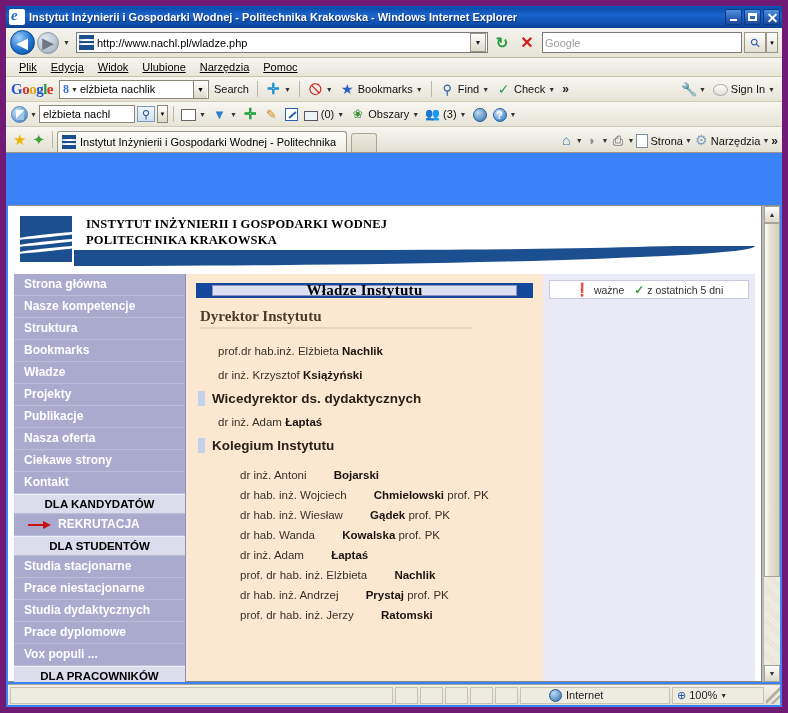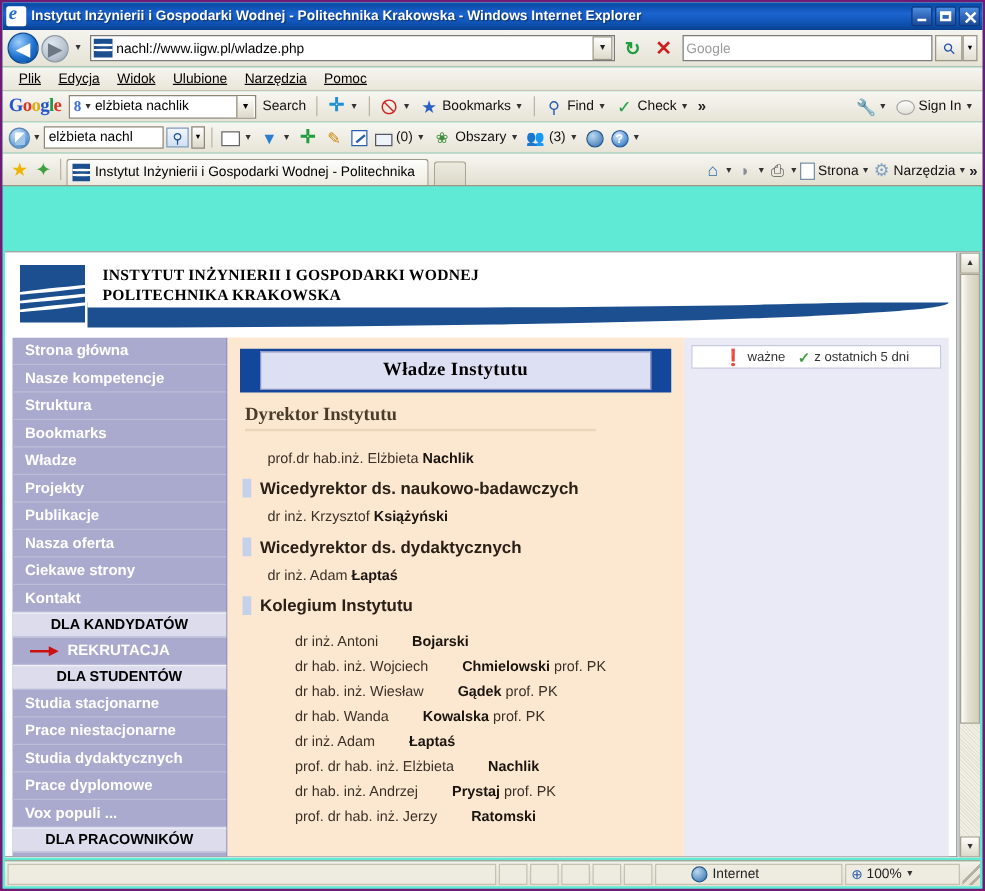--- a/index.html
+++ b/index.html
@@ -7,22 +7,22 @@
     margin: 0; padding: 0;
     width: 788px; height: 713px;
     overflow: hidden;
     font-family: "Liberation Sans", sans-serif;
     font-size: 11px;
     background: #d6d2c2;
   }
   #app {
     width: 788px; height: 713px;
     position: relative;
-    background: #5eead4;
-    border: 2px solid #701a75;
+    background: #3b82f6;
+    border: 6px solid #701a75;
     overflow: hidden;
   }
 
   
   .titlebar {
     height: 22px;
     background: linear-gradient(to bottom, #0a57c2 0%, #0b4ca8 8%, #1b63cf 40%, #0f53b4 75%, #0a3f8f 100%);
     display: flex; align-items: center;
     padding: 0 2px 0 3px;
     position: relative;
@@ -450,21 +450,21 @@
   .content {
     flex: 1 1 auto;
     background: #fce8d0;
     position: relative;
     min-width: 0;
     padding: 0 0 0 0;
     overflow: hidden;
   }
   .content-pad { padding: 9px 10px 0 10px; }
   .pagetitle-bar {
-    height: 35px;
+    height: 15px;
     background: #13479b;
     display: flex; align-items: flex-start;
     padding: 2px;
     margin-bottom: 10px;
   }
   .pagetitle-inner {
     flex: 1 1 auto;
     height: 100%;
     margin: 0 14px;
     background: #dde0f2;
@@ -609,21 +609,21 @@
       <span class="arrowglyph">◀</span>
     </div>
     <div class="navbtn fwd">
       <span class="arrowglyph">▶</span>
     </div>
     <div class="histdrop">
       <span>▼</span>
     </div>
     <div class="addrwrap">
       <span class="addr-ico"></span>
-      <span class="addr-text">nachl://www.iigw.pl/wladze.php</span>
+      <span class="addr-text">http://www.nachl.pl/wladze.php</span>
       <span class="addr-drop">
         <span>▼</span>
       </span>
     </div>
     <div class="navicon refresh">
       <span>↻</span>
     </div>
     <div class="navicon stopx">
       <span>✕</span>
     </div>
@@ -844,24 +844,20 @@
                   <span>Władze Instytutu</span>
                 </div>
               </div>
 
               <div class="h-dyrektor">Dyrektor Instytutu</div>
 
               <div class="person">
                 <span>prof.dr hab.inż. Elżbieta </span><b>Nachlik</b>
               </div>
 
-              <div class="h-sub">
-                <span class="h-bullet"></span>
-                <span>Wicedyrektor ds. naukowo-badawczych</span>
-              </div>
               <div class="person">
                 <span>dr inż. Krzysztof </span><b>Książyński</b>
               </div>
 
               <div class="h-sub">
                 <span class="h-bullet"></span>
                 <span>Wicedyrektor ds. dydaktycznych</span>
               </div>
               <div class="person">
                 <span>dr inż. Adam </span><b>Łaptaś</b>

